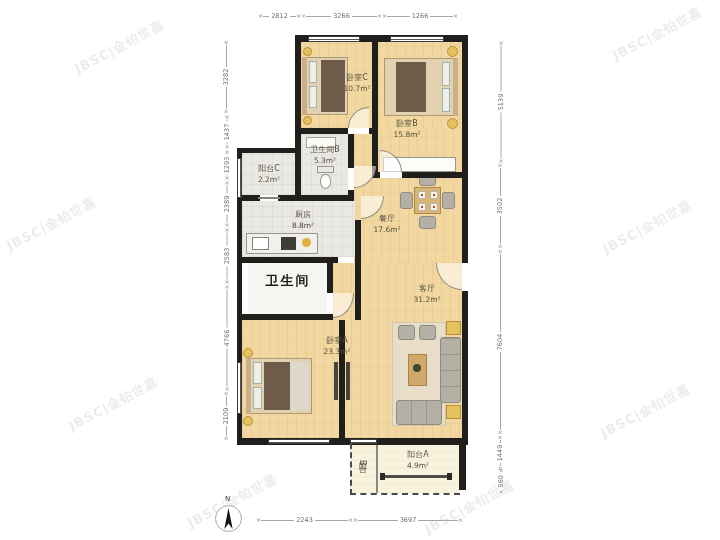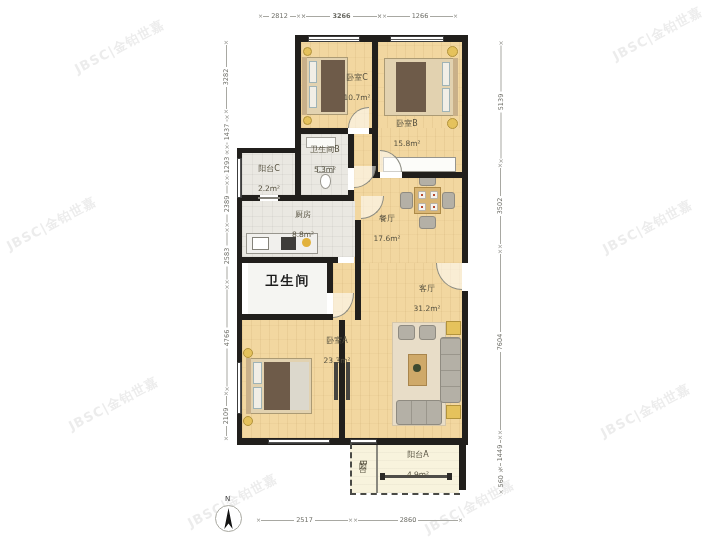--- a/index.html
+++ b/index.html
@@ -19,21 +19,21 @@
   .arc{background:rgba(255,255,255,.55);box-sizing:border-box;}
   .arc.br{border-right:1px solid #8b8b80;border-bottom:1px solid #8b8b80;border-radius:0 0 100% 0;}
   .arc.tl{border-left:1px solid #8b8b80;border-top:1px solid #8b8b80;border-radius:100% 0 0 0;}
   .arc.tr{border-top:1px solid #8b8b80;border-right:1px solid #8b8b80;border-radius:0 100% 0 0;}
   .arc.bl{border-left:1px solid #8b8b80;border-bottom:1px solid #8b8b80;border-radius:0 0 0 100%;}
   .dash-v{border-left:2px dashed #4a4a46;width:0;}
   .dash-h{border-top:2px dashed #4a4a46;height:0;}
   
   .rlabel{width:56px;text-align:center;font-size:8px;color:#55503f;line-height:1.35;}
   .rlabel .nm{display:block;}
-  .rlabel .ar{display:block;font-size:7.5px;margin-top:9px;}
+  .rlabel .ar{display:block;font-size:7.5px;}
   .biglabel{width:80px;text-align:center;font-size:13px;font-weight:bold;color:#1b1b1b;letter-spacing:2px;}
   .vlabel{writing-mode:vertical-rl;font-size:8px;color:#55503f;letter-spacing:2px;}
   
   .frame{background:#e2d2b0;border:1px solid #ab9a74;box-sizing:border-box;}
   .blanket{background:#6e5b49;}
   .duvet{background:#dcd8cc;}
   .pillow{background:#f1eee6;border:1px solid #9fb3b6;box-sizing:border-box;}
   .nstand{background:#e5c25c;border:1px solid #b2933c;border-radius:50%;box-sizing:border-box;}
   .graysoft{background:#b4b0a6;border:1px solid #8f8b81;border-radius:3px;box-sizing:border-box;}
   .tanwood{background:#cfa969;border:1px solid #a9854c;box-sizing:border-box;}
@@ -226,45 +226,45 @@
 </div>
 
 <div id="dims" class="abs" style="left:0;top:0;width:720px;height:540px;">
     <div class="dim-seg abs" style="width: 43px; left: 258px; top: 11px;">
       <span class="mk">×</span>
       <span class="ln"></span>
       <span class="lb">2812</span>
       <span class="ln"></span>
       <span class="mk">×</span>
     </div>
-    <div class="dim-seg abs" style="width: 81px; left: 301px; top: 11px; font-weight: bold;">
+    <div class="dim-seg abs" style="width: 81px; left: 301px; top: 11px;">
       <span class="mk">×</span>
       <span class="ln"></span>
       <span class="lb">3266</span>
       <span class="ln"></span>
       <span class="mk">×</span>
     </div>
     <div class="dim-seg abs" style="width: 76px; left: 382px; top: 11px;">
       <span class="mk">×</span>
       <span class="ln"></span>
       <span class="lb">1266</span>
       <span class="ln"></span>
       <span class="mk">×</span>
     </div>
     <div class="dim-seg abs" style="width: 97px; left: 256px; top: 515px;">
       <span class="mk">×</span>
       <span class="ln"></span>
-      <span class="lb">2517</span>
+      <span class="lb">2243</span>
       <span class="ln"></span>
       <span class="mk">×</span>
     </div>
     <div class="dim-seg abs" style="width: 110px; left: 353px; top: 515px;">
       <span class="mk">×</span>
       <span class="ln"></span>
-      <span class="lb">2860</span>
+      <span class="lb">3697</span>
       <span class="ln"></span>
       <span class="mk">×</span>
     </div>
     <div class="dim-seg abs" style="width: 74px; left: 189px; top: 72px; transform: rotate(-90deg);">
       <span class="mk">×</span>
       <span class="ln"></span>
       <span class="lb">3282</span>
       <span class="ln"></span>
       <span class="mk">×</span>
     </div>

